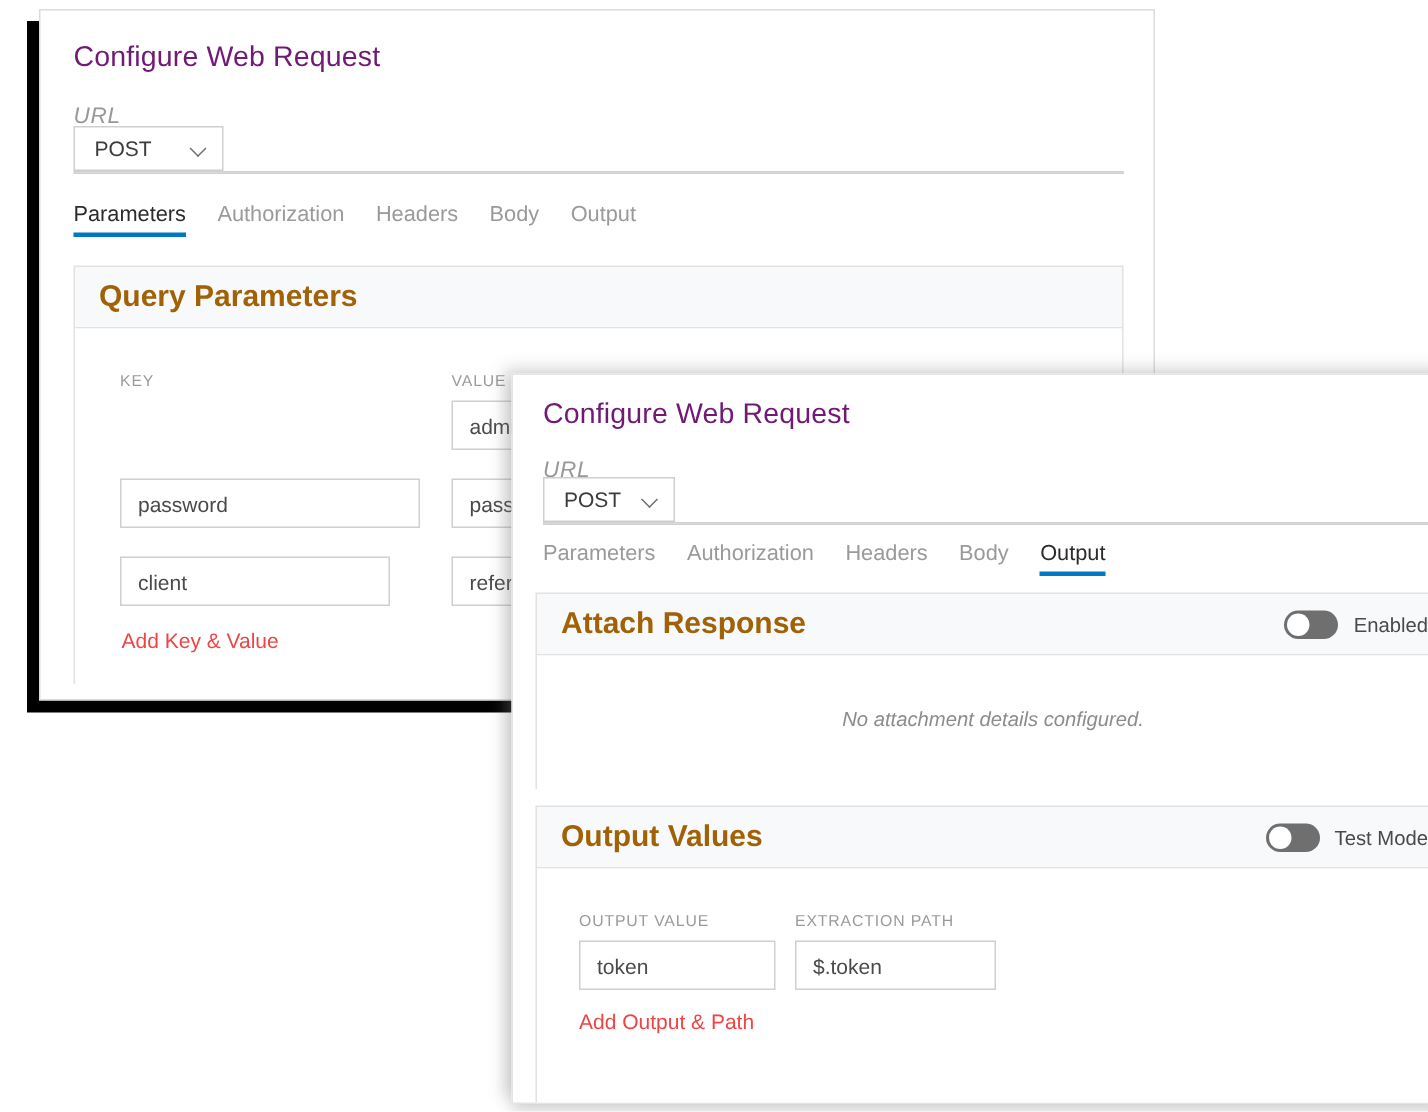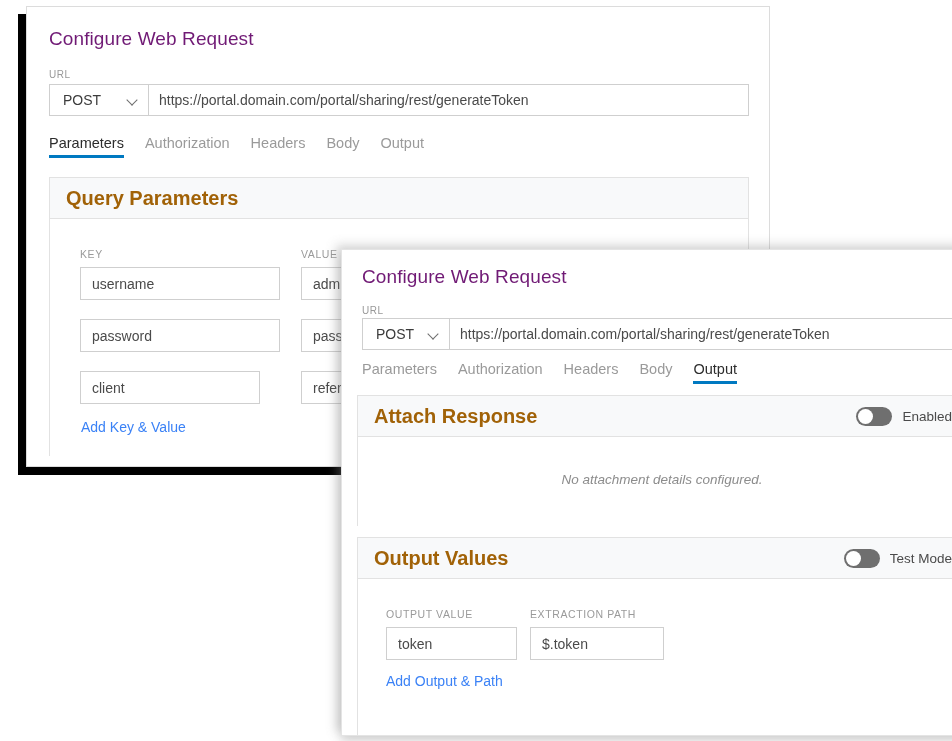--- a/index.html
+++ b/index.html
@@ -60,29 +60,31 @@
     font-size: 19px;
     font-weight: 400;
     color: #701a75;
     letter-spacing: 0.1px;
     white-space: nowrap;
   }
 
   
   .field-label {
     position: absolute;
-    font-size: 10px;
+    font-size: 15px;
     color: #989898;
     letter-spacing: 0.5px;
     white-space: nowrap;
+    font-style: italic;
   }
   .url-row {
     position: absolute;
     display: flex;
     height: 32px;
+    flex-direction: column;
   }
   .method-select {
     width: 100px;
     height: 100%;
     box-sizing: border-box;
     border: 1px solid #cfcfcf;
     background: #ffffff;
     display: flex;
     align-items: center;
     justify-content: space-between;
@@ -228,21 +230,21 @@
     padding: 0 11px;
     font-size: 14px;
     color: #4a4a4a;
     white-space: nowrap;
     overflow: hidden;
     cursor: text;
   }
   .link {
     position: absolute;
     font-size: 14px;
-    color: #3b82f6;
+    color: #ef4444;
     cursor: pointer;
     white-space: nowrap;
   }
   .empty-msg {
     position: absolute;
     width: 100%;
     text-align: center;
     font-size: 13.5px;
     font-style: italic;
     color: #8c8c8c;
@@ -277,21 +279,20 @@
     <div class="panel" style="left:22px; top:170px; width:700px; height:279px;">
       <div class="panel-head">
         <span class="panel-title">Query Parameters</span>
       </div>
       <div class="panel-body" style="height:237px;">
 
         <div class="col-head" style="left:30px; top:29px;text-align:center;">KEY</div>
         <div class="col-head" style="left:251px; top:29px;">VALUE</div>
         <div class="col-head" style="left:548px; top:29px;">ENABLED</div>
 
-        <div class="tinput" style="left:30px; top:48px; width:200px;">username</div>
         <div class="tinput" style="left:251px; top:48px; width:200px;">admin</div>
 
         <div class="tinput" style="left:30px; top:100px; width:200px;">password</div>
         <div class="tinput" style="left:251px; top:100px; width:200px;">password</div>
 
         <div class="tinput" style="left:30px; top:152px; width:180px;">client</div>
         <div class="tinput" style="left:251px; top:152px; width:200px;">referer</div>
 
         <div class="link" style="left:31px; top:200px;">Add Key &amp; Value</div>
       </div>

